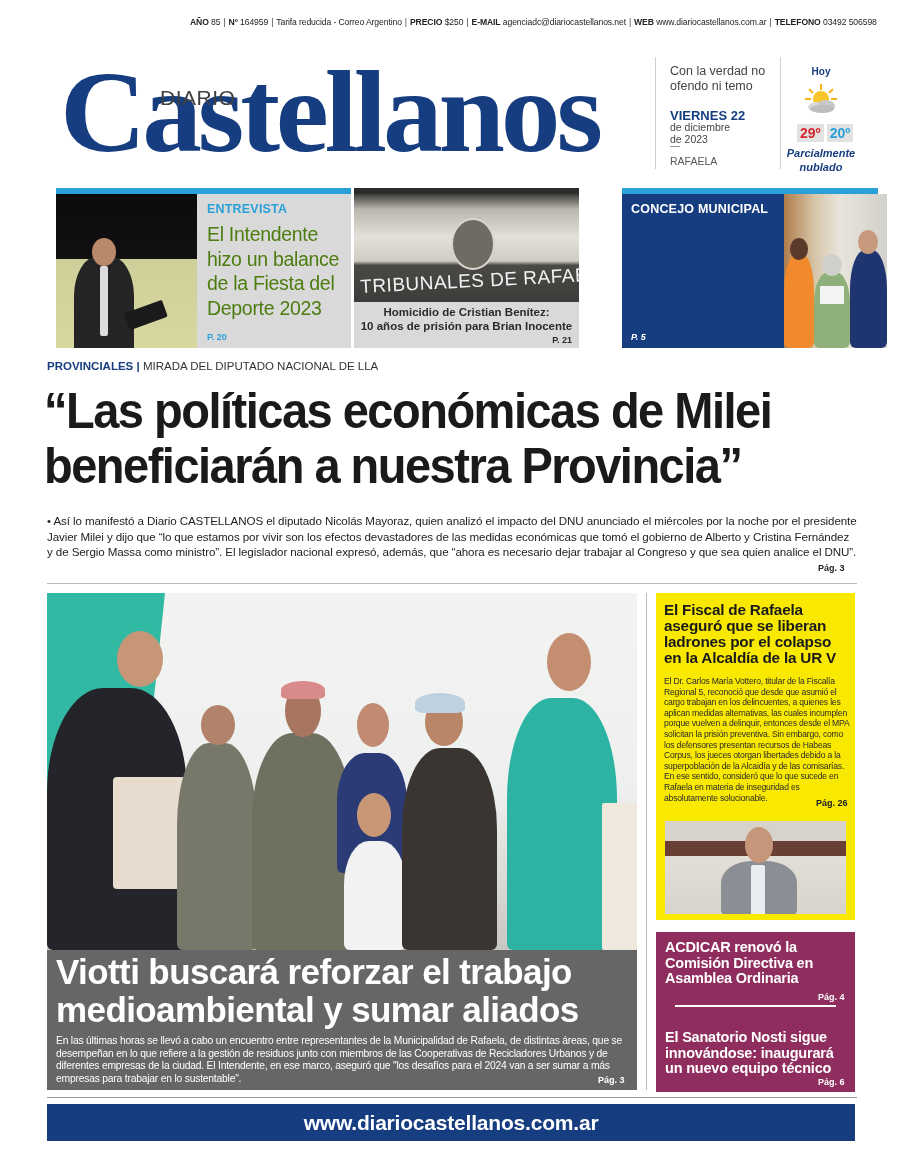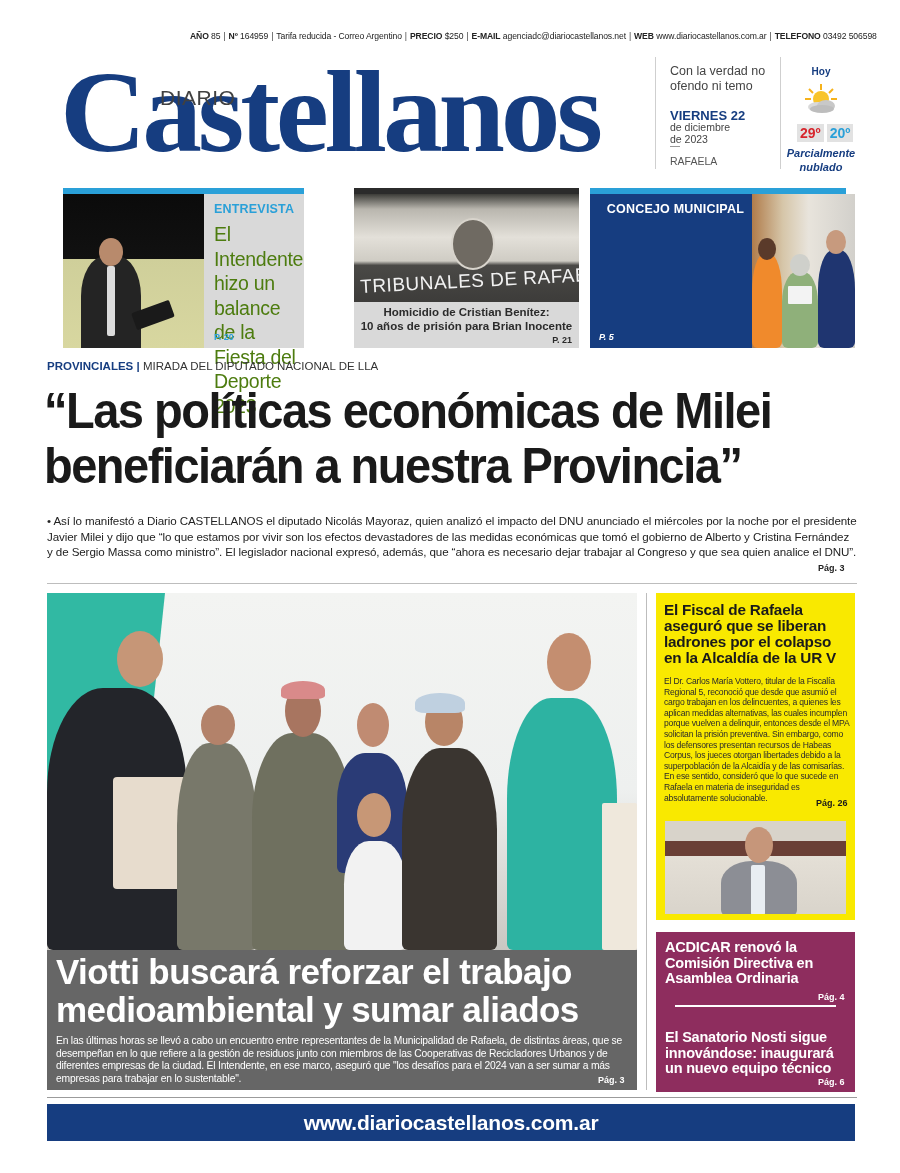--- a/index.html
+++ b/index.html
@@ -2,21 +2,21 @@
 <html><head>
 <meta charset="utf-8">
 <style>
   * { box-sizing: border-box; margin: 0; padding: 0; }
   html, body { width: 900px; height: 1173px; background: #ffffff; overflow: hidden; }
   body { font-family: "Liberation Sans", sans-serif; color: #1a1a1a; position: relative; }
 
   .abs { position: absolute; }
 
   
-  .infobar { left: 190px; top: 31px; width: 670px; font-size: 8.6px; color: #222; white-space: nowrap; letter-spacing: -0.1px; text-align: center; }
+  .infobar { left: 190px; top: 17px; width: 670px; font-size: 8.6px; color: #222; white-space: nowrap; letter-spacing: -0.1px; text-align: center; }
   .infobar b { font-weight: 700; }
   .infobar .sep { margin: 0 3px; color: #444; }
 
   
   .mast-diario { left: 160px; top: 61px; font-size: 21px; color: #404040; letter-spacing: 0.5px; margin-top: 25px; }
   .mast-title { left: 60px; top: 54px; font-family: "Liberation Serif", serif; font-size: 116px; font-weight: 700; color: #163d80; letter-spacing: -4px; line-height: 1; transform: scaleX(1.03); transform-origin: left top; }
   .mast-rule-left { left: 655px; top: 57px; width: 1px; height: 112px; background: #cfcfcf; }
   .mast-rule-right { left: 780px; top: 57px; width: 1px; height: 112px; background: #cfcfcf; }
   .motto { left: 670px; top: 64px; width: 105px; font-size: 12.5px; color: #444; line-height: 15px; }
   .date-day { left: 670px; top: 108px; font-size: 13px; font-weight: 700; color: #163d80; }
@@ -28,37 +28,37 @@
   .sun { left: 804px; top: 83px; width: 34px; height: 34px; }
   .temps { left: 797px; top: 124px; display: flex; gap: 3px; }
   .temp { font-size: 14px; font-weight: 700; padding: 1px 3px; background: #e2e2e2; }
   .temp.max { color: #d7262d; }
   .temp.min { color: #2aa0d8; }
   .weather-desc { left: 786px; top: 146px; width: 70px; text-align: center; font-size: 11px; font-weight: 700; color: #163d80; line-height: 14px; font-style: italic; }
 
   
   .teaser { top: 188px; height: 160px; }
   .teaser .topbar { position: absolute; left: 0; top: 0; right: 0; height: 6px; background: #2aa0d8; }
-  .t1 { left: 63px; width: 241px; border-radius: 7px; }
+  .t1 { left: 56px; width: 295px; border-radius: 7px; }
   .t1 .photo { position: absolute; left: 0; top: 6px; width: 141px; height: 154px; background: linear-gradient(180deg, #0b0b0b 0%, #111 42%, #cfcf9a 42%, #d8d7a0 100%); overflow: hidden; }
   .t1 .panel { position: absolute; left: 141px; top: 6px; right: 0; bottom: 0; background: #d9d9d9; padding: 8px 8px 0 10px; }
   .kicker-light { font-size: 12.5px; font-weight: 700; color: #2aa0d8; letter-spacing: 0.2px; }
   .t1 .headline { font-size: 19.5px; line-height: 24.5px; color: #4d7c0f; margin-top: 6px; font-family: "Liberation Sans", sans-serif; letter-spacing: -0.3px; }
   .t1 .page { position: absolute; left: 10px; bottom: 6px; font-size: 9px; font-weight: 700; color: #2aa0d8; }
 
   .t2 { left: 354px; width: 225px; }
   .t2 .photo { position: absolute; left: 0; top: 6px; width: 225px; height: 108px; background: linear-gradient(180deg, #3c3c38 0%, #b9b6ae 14%, #e3e0d9 40%, #cfccc4 62%, #4a4946 66%, #3d3c3a 100%); overflow: hidden; }
   .t2 .topbar { background: #2b2b2b; }
   .t2 .sign { position: absolute; left: 6px; top: 72px; font-size: 19px; color: #f1f1f1; letter-spacing: 0.5px; white-space: nowrap; transform: rotate(-3deg); }
   .t2 .seal { position: absolute; left: 97px; top: 24px; width: 44px; height: 52px; border-radius: 50%; background: #6f6a62; border: 2px solid #d8d4cc; }
   .t2 .panel { position: absolute; left: 0; top: 114px; width: 225px; height: 46px; background: #d9d9d9; text-align: center; padding-top: 4px; }
   .t2 .headline { font-size: 11.5px; font-weight: 700; line-height: 13.5px; color: #2b2b2b; }
   .t2 .page { position: absolute; right: 7px; bottom: 3px; font-size: 9px; font-weight: 700; color: #2b2b2b; }
 
-  .t3 { left: 590px; width: 256px; text-align: right; }
+  .t3 { left: 622px; width: 256px; }
   .t3 .panel { position: absolute; left: 0; top: 6px; width: 162px; height: 154px; background: #163d80; padding: 8px 8px 0 9px; }
   .kicker-white { font-size: 12.5px; font-weight: 700; color: #ffffff; letter-spacing: 0.2px; }
   .t3 .headline { font-size: 19.5px; line-height: 24.5px; color: #ffffff; margin-top: 6px; letter-spacing: -0.3px; }
   .t3 .page { position: absolute; left: 9px; bottom: 6px; font-size: 9px; font-weight: 700; color: #ffffff; font-style: italic; }
   .t3 .photo { position: absolute; left: 162px; top: 6px; width: 103px; height: 154px; background: linear-gradient(90deg, #b07c4b 0%, #d6c6a9 30%, #e8e4dc 55%, #d2d0cb 100%); overflow: hidden; }
 
   
   .person { position: absolute; border-radius: 40% 40% 6px 6px; }
   .head { position: absolute; border-radius: 50%; }
 

